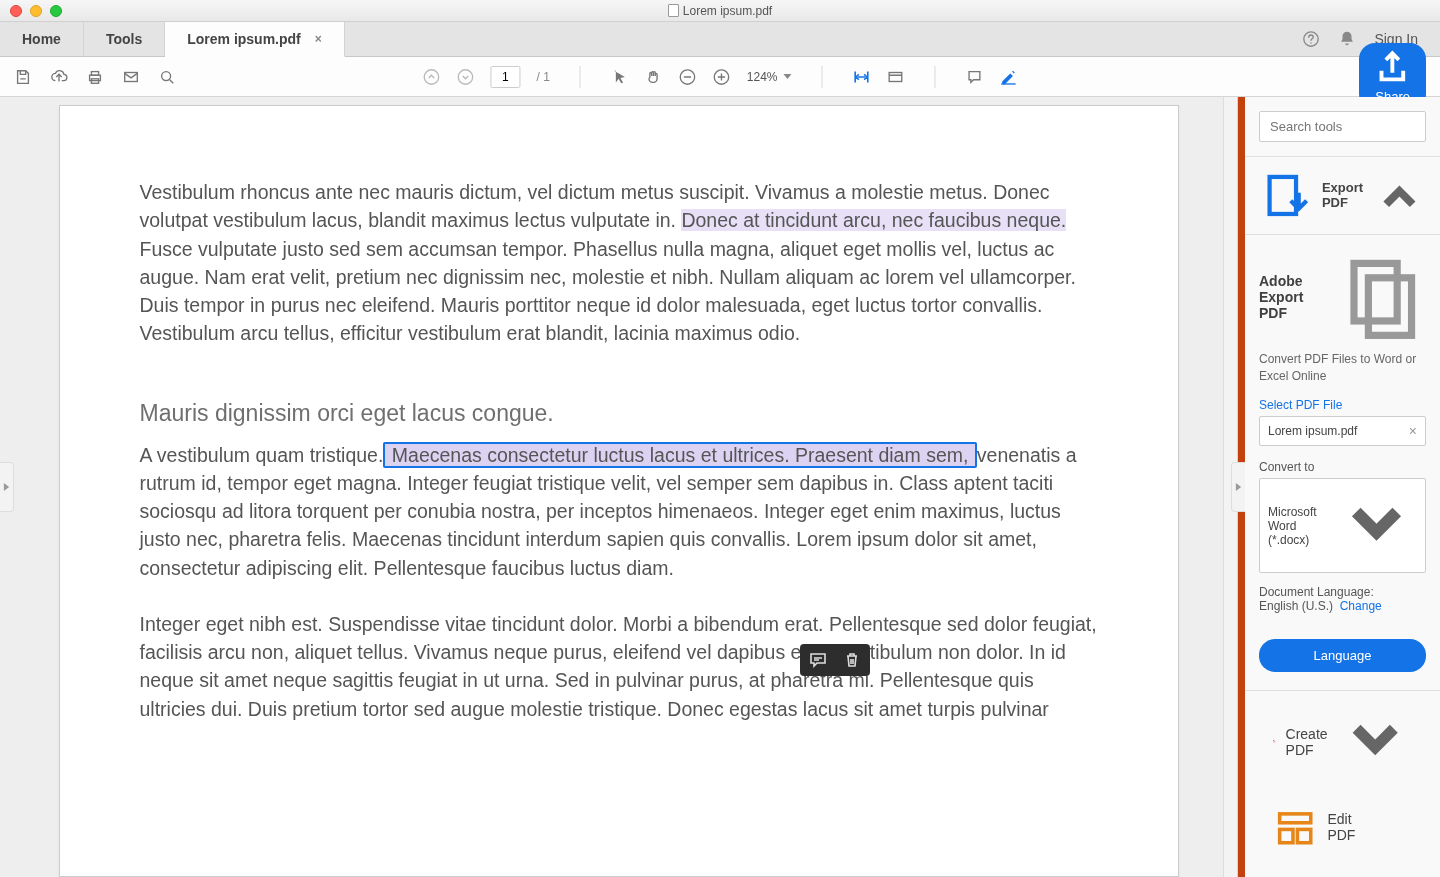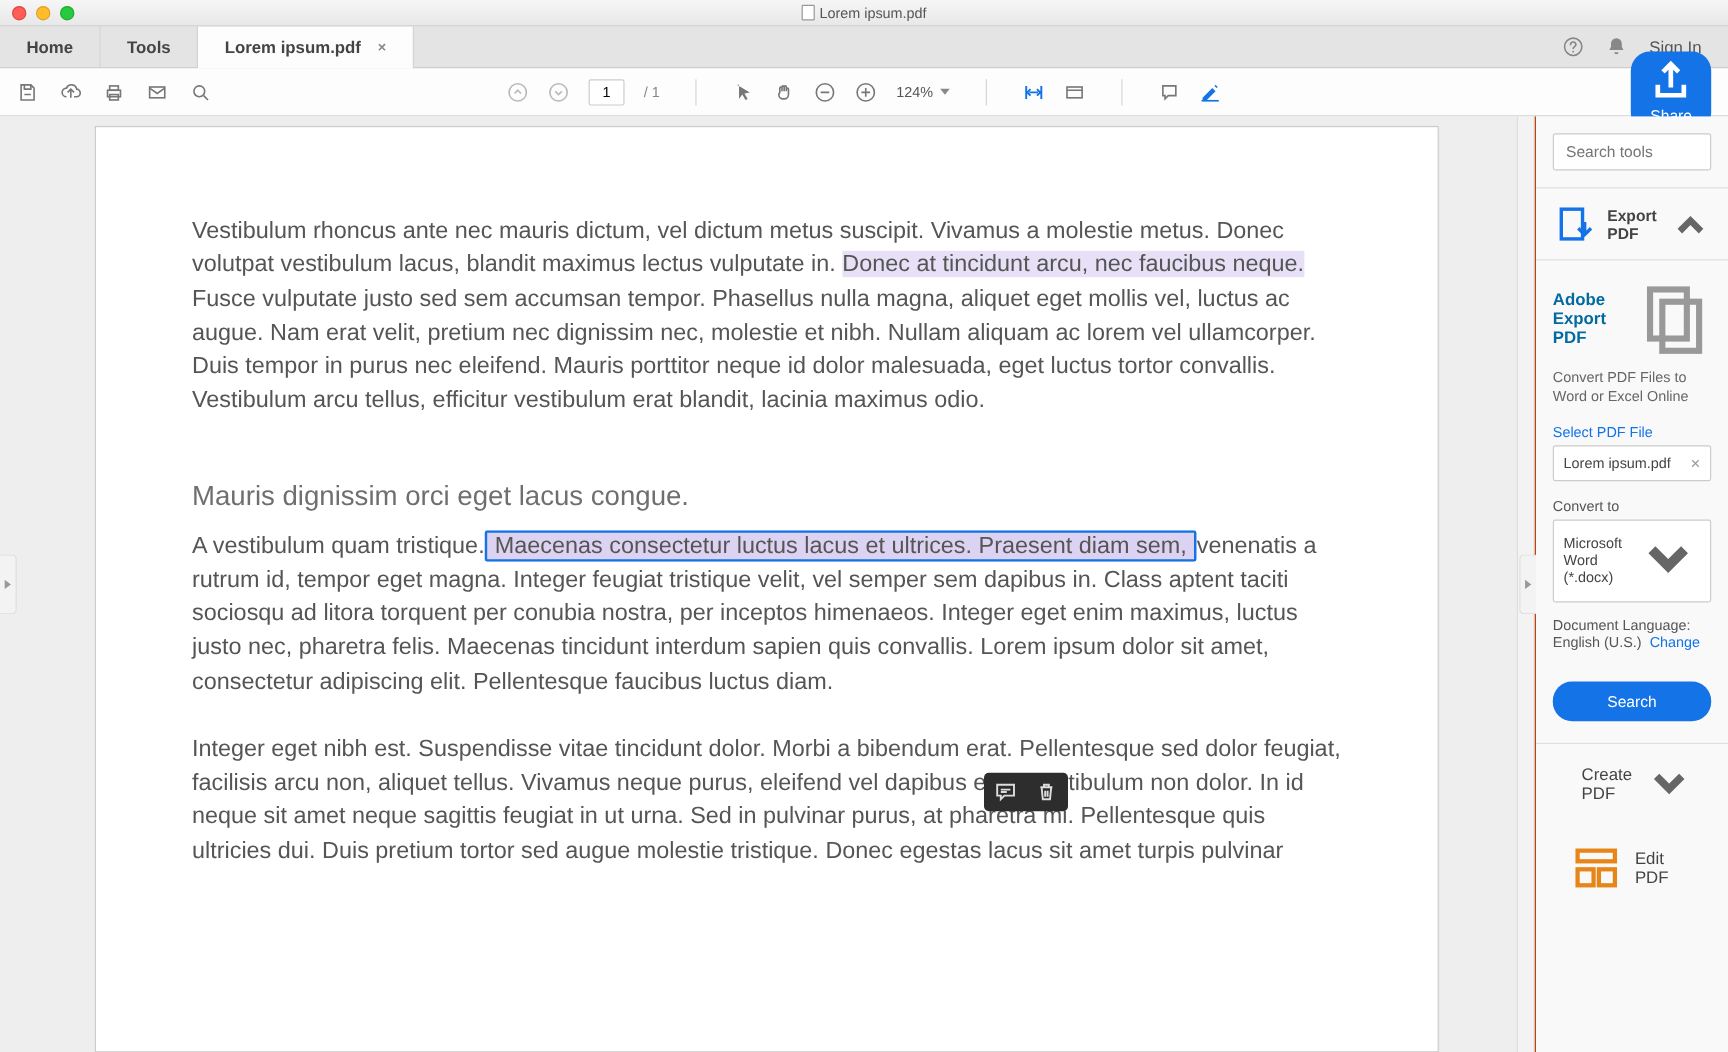--- a/index.html
+++ b/index.html
@@ -154,23 +154,23 @@
     padding: 6px 8px;
     display: flex;
     gap: 14px;
     align-items: center;
     z-index: 10;
   }
   .annot-popup .ap-icon { width: 20px; height: 20px; color: #ddd; cursor: pointer; display:flex; align-items:center; justify-content:center;}
 
   
   .rail {
-    width: 161px;
+    width: 202px;
     background: #f9f9f9;
-    border-left: 1px solid #c2410c;
+    border-left: 7px solid #c2410c;
     display: flex;
     flex-direction: column;
     font-size: 13px;
     color: #444;
     position: relative;
   }
   .rail-pad { padding: 14px; }
   .search-tools {
     width: 100%;
     border: 1px solid #ccc;
@@ -184,21 +184,21 @@
     border-bottom: 1px solid #e0e0e0;
     padding: 12px 14px;
     display: flex;
     align-items: center;
     gap: 10px;
     cursor: pointer;
     font-weight: 600;
     color: #444;
   }
   .rail-section { padding: 14px; border-bottom: 1px solid #e8e8e8; }
-  .rail-title { font-weight: 700; font-size: 14px; color: #0369a1; margin-bottom: 6px; display:flex; justify-content:center; align-items:center;}
+  .rail-title { font-weight: 700; font-size: 14px; color: #404040; margin-bottom: 6px; display:flex; justify-content:center; align-items:center;}
   .rail-sub { font-size: 12px; color: #666; line-height: 1.4; margin-bottom: 14px;}
   .rail-label { font-size: 12px; color: #1473e6; margin-bottom: 4px; }
   .rail-input {
     width: 100%; border: 1px solid #ccc; padding: 6px 8px; font-size: 12px; border-radius: 2px;
     display: flex; justify-content: space-between; align-items: center; background: #fff;
   }
   .rail-convert {
     width: 100%; background: #1473e6; color: #fff; text-align: center; padding: 9px;
     border-radius: 16px; margin-top: 4px; cursor: pointer; font-size: 13px;
   }
@@ -443,21 +443,21 @@
             <path d="M3 4l3 3 3-3"></path>
           </svg>
       </div>
       <div class="rail-lang">
         <span>Document Language:</span><br>
         <span>English (U.S.)</span>&nbsp;&nbsp;<a>Change</a>
       </div>
     </div>
 
     <div style="padding: 8px 14px 18px 14px; border-bottom:1px solid #e0e0e0">
-      <div class="rail-convert">Search</div>
+      <div class="rail-convert">Language</div>
     </div>
 
     <div class="rail-tool-item">
       <div class="left">
         <svg width="18" height="18" viewBox="0 0 20 20" fill="none" stroke="#e34850" stroke-width="1.6">
             <rect x="4" y="3" width="10" height="14"></rect>
             <circle cx="14" cy="14" r="4" fill="#fff"></circle>
             <path d="M14 12v4M12 14h4"></path>
           </svg>
         <span>Create PDF</span>

